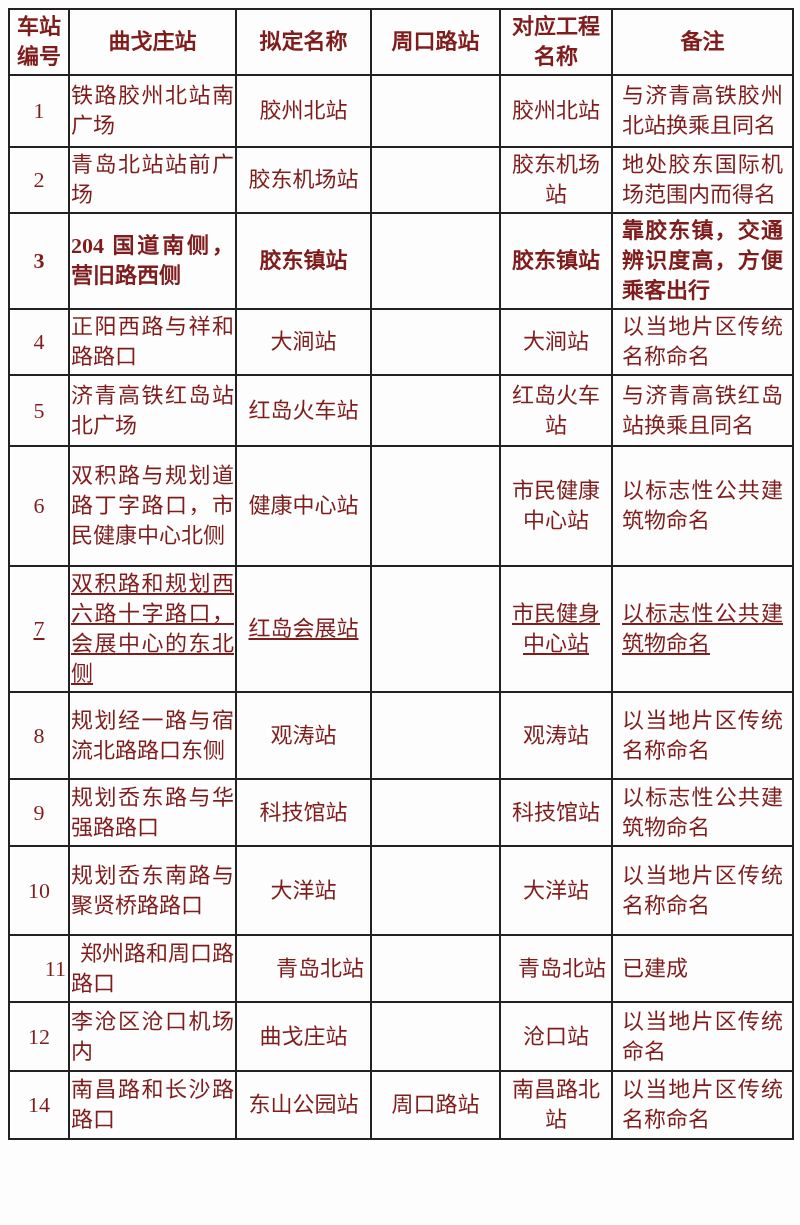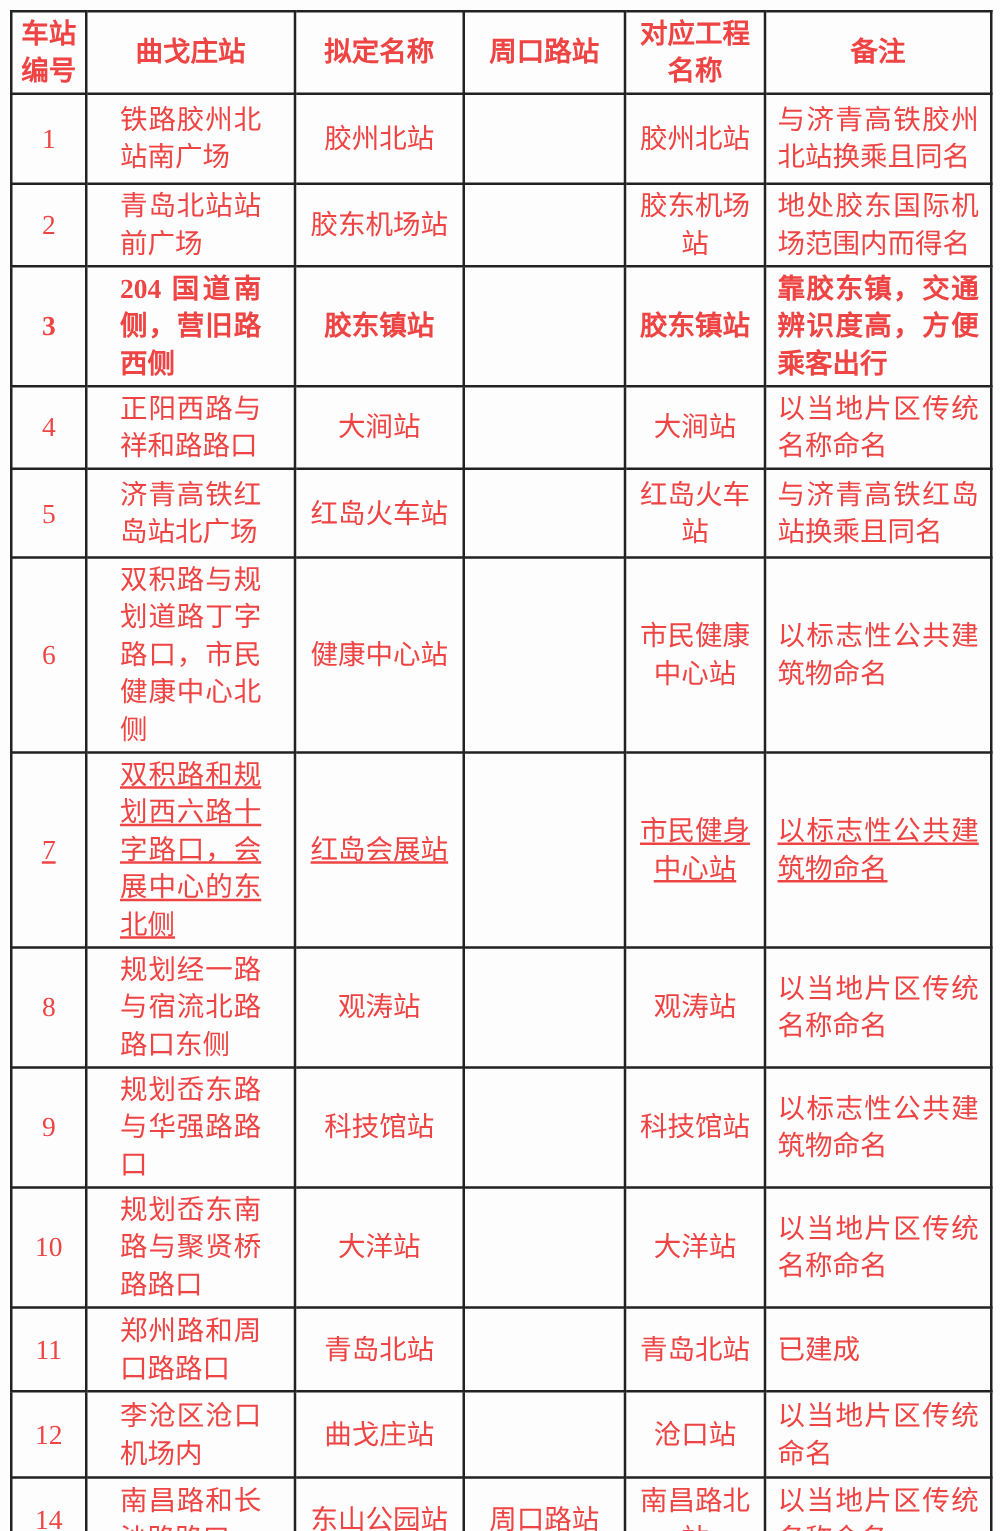--- a/index.html
+++ b/index.html
@@ -7,21 +7,21 @@
     padding: 0;
     background: #ffffff;
   }
   .page {
     position: relative;
     width: 800px;
     height: 1225px;
     background: #fdfdfd;
     overflow: hidden;
     font-family: "Liberation Serif", "DejaVu Serif", serif;
-    color: #ef4444;
+    color: #7f1d1d;
   }
   table.station-table {
     position: absolute;
     left: 8px;
     top: 8px;
     width: 784px;
     border-collapse: collapse;
     table-layout: fixed;
     font-size: 22px;
     line-height: 30px;
@@ -40,38 +40,38 @@
     overflow: hidden;
     word-break: break-all;
   }
   .station-table th {
     font-weight: bold;
     text-align: center;
     height: 56px;
     padding: 2px 4px;
   }
   td.c-id     { text-align: center; padding: 2px 2px; }
-  td.c-pos    { text-align: justify; text-align-last: left; padding: 2px 26px; }
+  td.c-pos    { text-align: justify; text-align-last: left; padding: 2px 1px; }
   td.c-name   { text-align: center; }
   td.c-backup { text-align: center; }
   td.c-proj   { text-align: center; padding: 2px 5px; }
   td.c-remark { text-align: justify; text-align-last: left; padding: 2px 9px; }
 
   
   tbody tr:nth-of-type(1)  td { height: 66px; }
   tbody tr:nth-of-type(2)  td { height: 58px; }
   tbody tr:nth-of-type(3)  td { height: 88px; font-weight: bold; }
   tbody tr:nth-of-type(4)  td { height: 57px; }
   tbody tr:nth-of-type(5)  td { height: 65px; }
   tbody tr:nth-of-type(6)  td { height: 114px; }
   tbody tr:nth-of-type(7)  td { height: 109px; text-decoration: underline; }
   tbody tr:nth-of-type(8)  td { height: 81px; }
   tbody tr:nth-of-type(9)  td { height: 61px; }
   tbody tr:nth-of-type(10) td { height: 83px; }
-  tbody tr:nth-of-type(11) td { height: 61px; }
+  tbody tr:nth-of-type(11) td { height: 61px; text-align: right; }
   tbody tr:nth-of-type(12) td { height: 63px; }
   tbody tr:nth-of-type(13) td { height: 62px; }
   tbody tr:nth-of-type(14) td { height: 63px; }
   tbody tr:nth-of-type(15) td { height: 64px; }
 </style>
 </head>
 <body>
 
 <div class="page">
   <table class="station-table">

